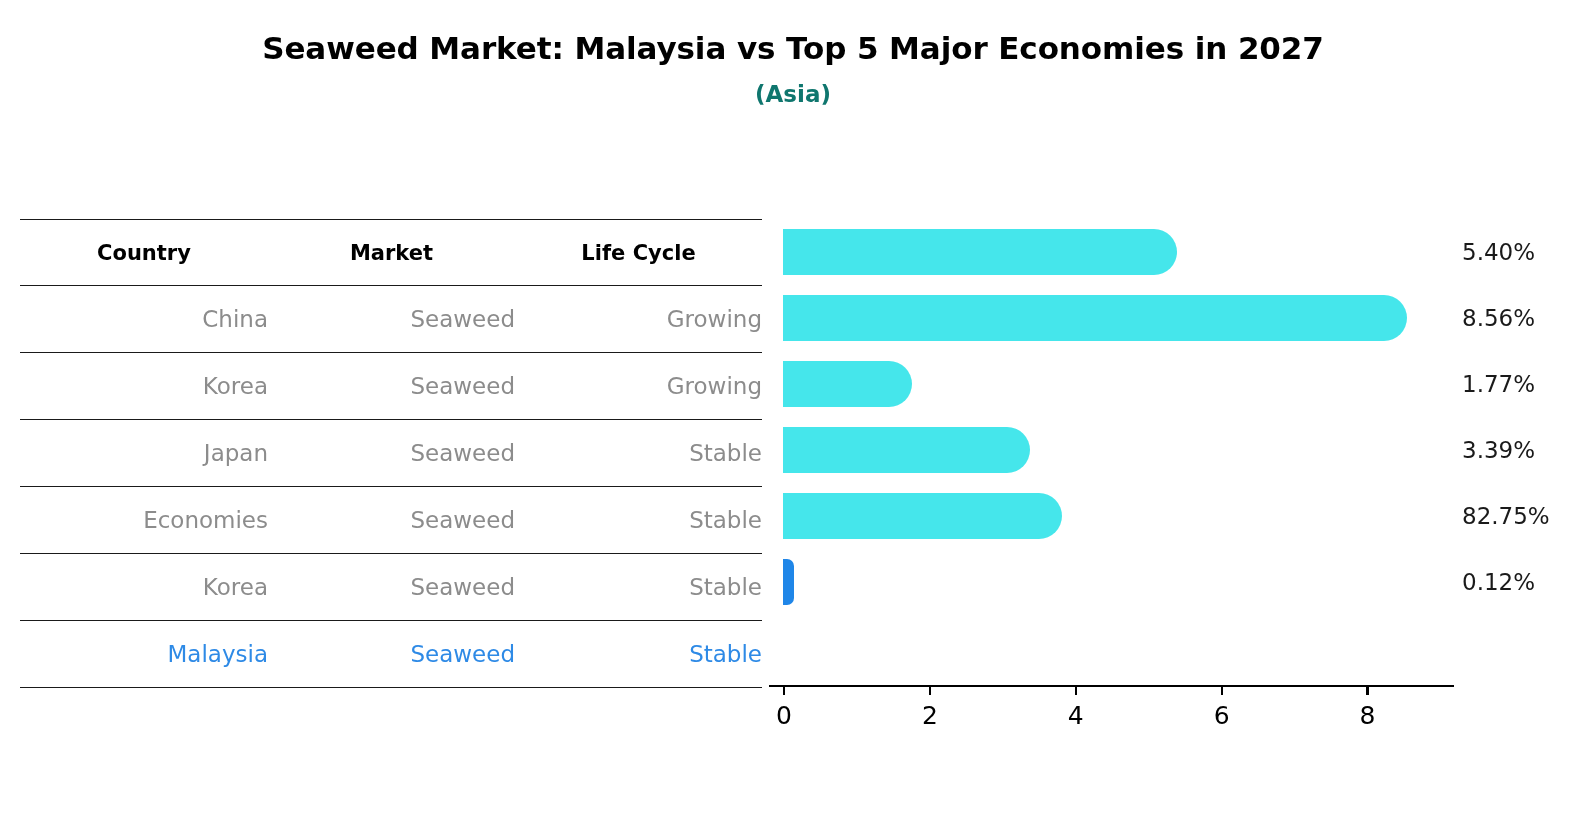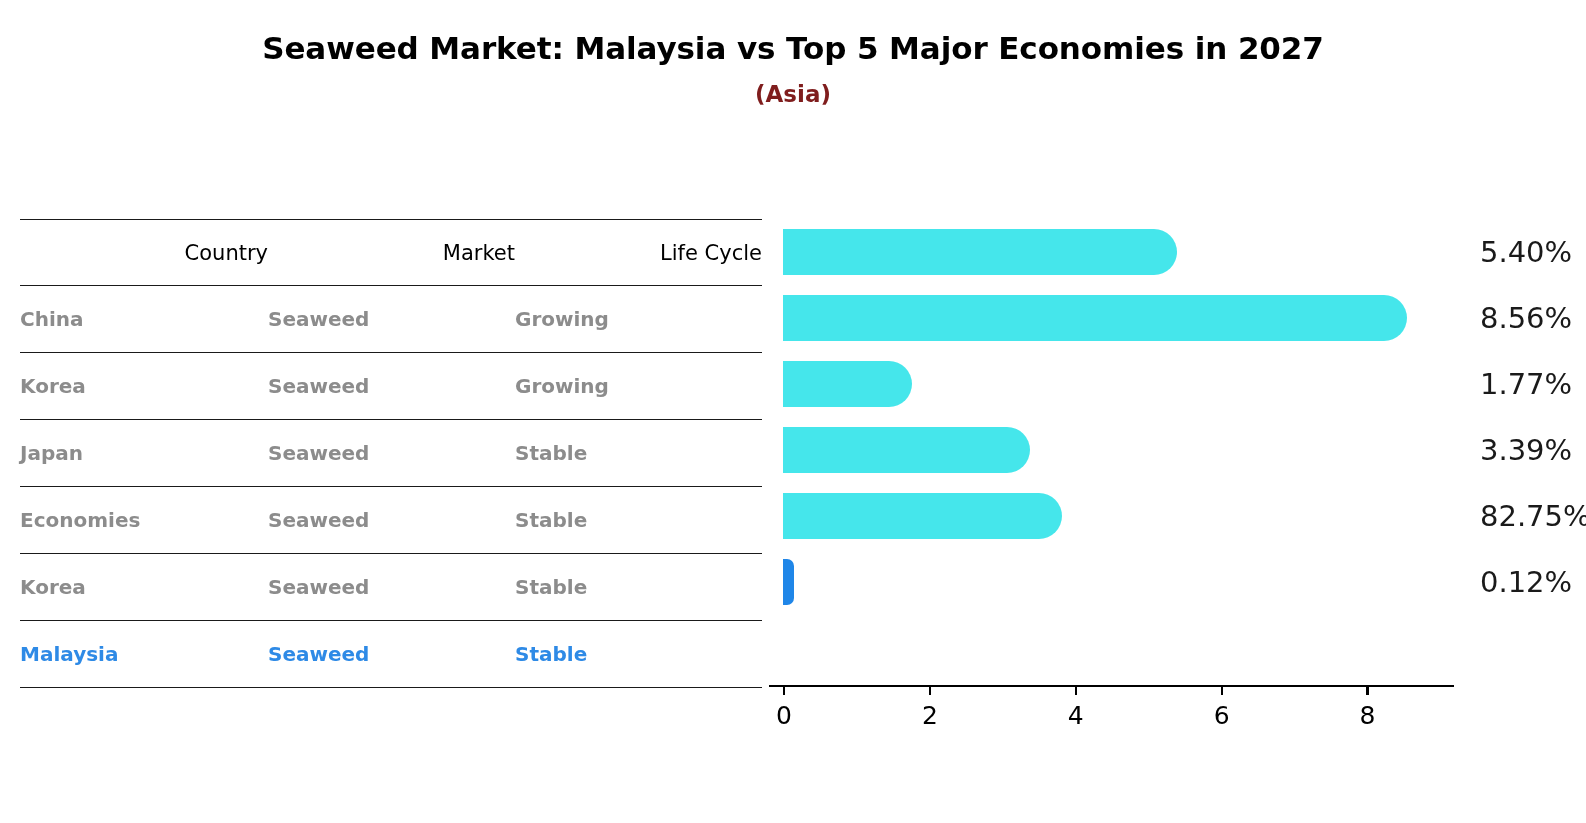--- a/index.html
+++ b/index.html
@@ -27,21 +27,21 @@
   .main-title {
     font-size: 31px;
     font-weight: bold;
     color: #000000;
     letter-spacing: -0.1px;
     line-height: 44px;
   }
   .sub-title {
     font-size: 23px;
     font-weight: bold;
-    color: #7f1d1d;
+    color: #0f766e;
     line-height: 40px;
     margin-top: 4px;
   }
 
   
   .table-wrap {
     position: absolute;
     left: 20px;
     top: 219px;
     width: 742px;
@@ -50,36 +50,36 @@
     border-collapse: collapse;
     width: 742px;
     table-layout: fixed;
   }
   table.matrix col.c-country { width: 248px; }
   table.matrix col.c-product { width: 247px; }
   table.matrix col.c-life    { width: 247px; }
 
   table.matrix thead th {
     font-size: 21px;
-    font-weight: normal;
+    font-weight: bold;
     color: #000000;
-    text-align: right;
+    text-align: center;
     height: 65px;
     padding: 0;
     border-top: 1.6px solid #1a1a1a;
     border-bottom: 1.6px solid #1a1a1a;
   }
   table.matrix tbody td {
-    font-size: 20px;
+    font-size: 23px;
     color: #8c8c8c;
-    text-align: left;
+    text-align: right;
     height: 66px;
     padding: 0;
     border-bottom: 1.6px solid #1a1a1a;
-    font-weight: bold;
+    font-weight: normal;
   }
   table.matrix tbody tr.highlight td {
     color: #2e8ae6;
   }
 
   
   .chart-area {
     position: absolute;
     left: 783px;
     top: 219px;
@@ -109,24 +109,23 @@
   }
   .bar.accent {
     background: #1f86e8;
     border-radius: 0 7px 7px 0;
   }
   .bar-value {
     position: absolute;
     top: 50%;
     transform: translateY(-50%);
     left: 679px;
-    font-size: 29px;
+    font-size: 23px;
     color: #1a1a1a;
     white-space: nowrap;
-    margin-left: 18px;
   }
 
   
   .xaxis {
     position: absolute;
     left: 0;
     top: 466px;
     width: 671px;
     height: 2.4px;
     background: #000000;

